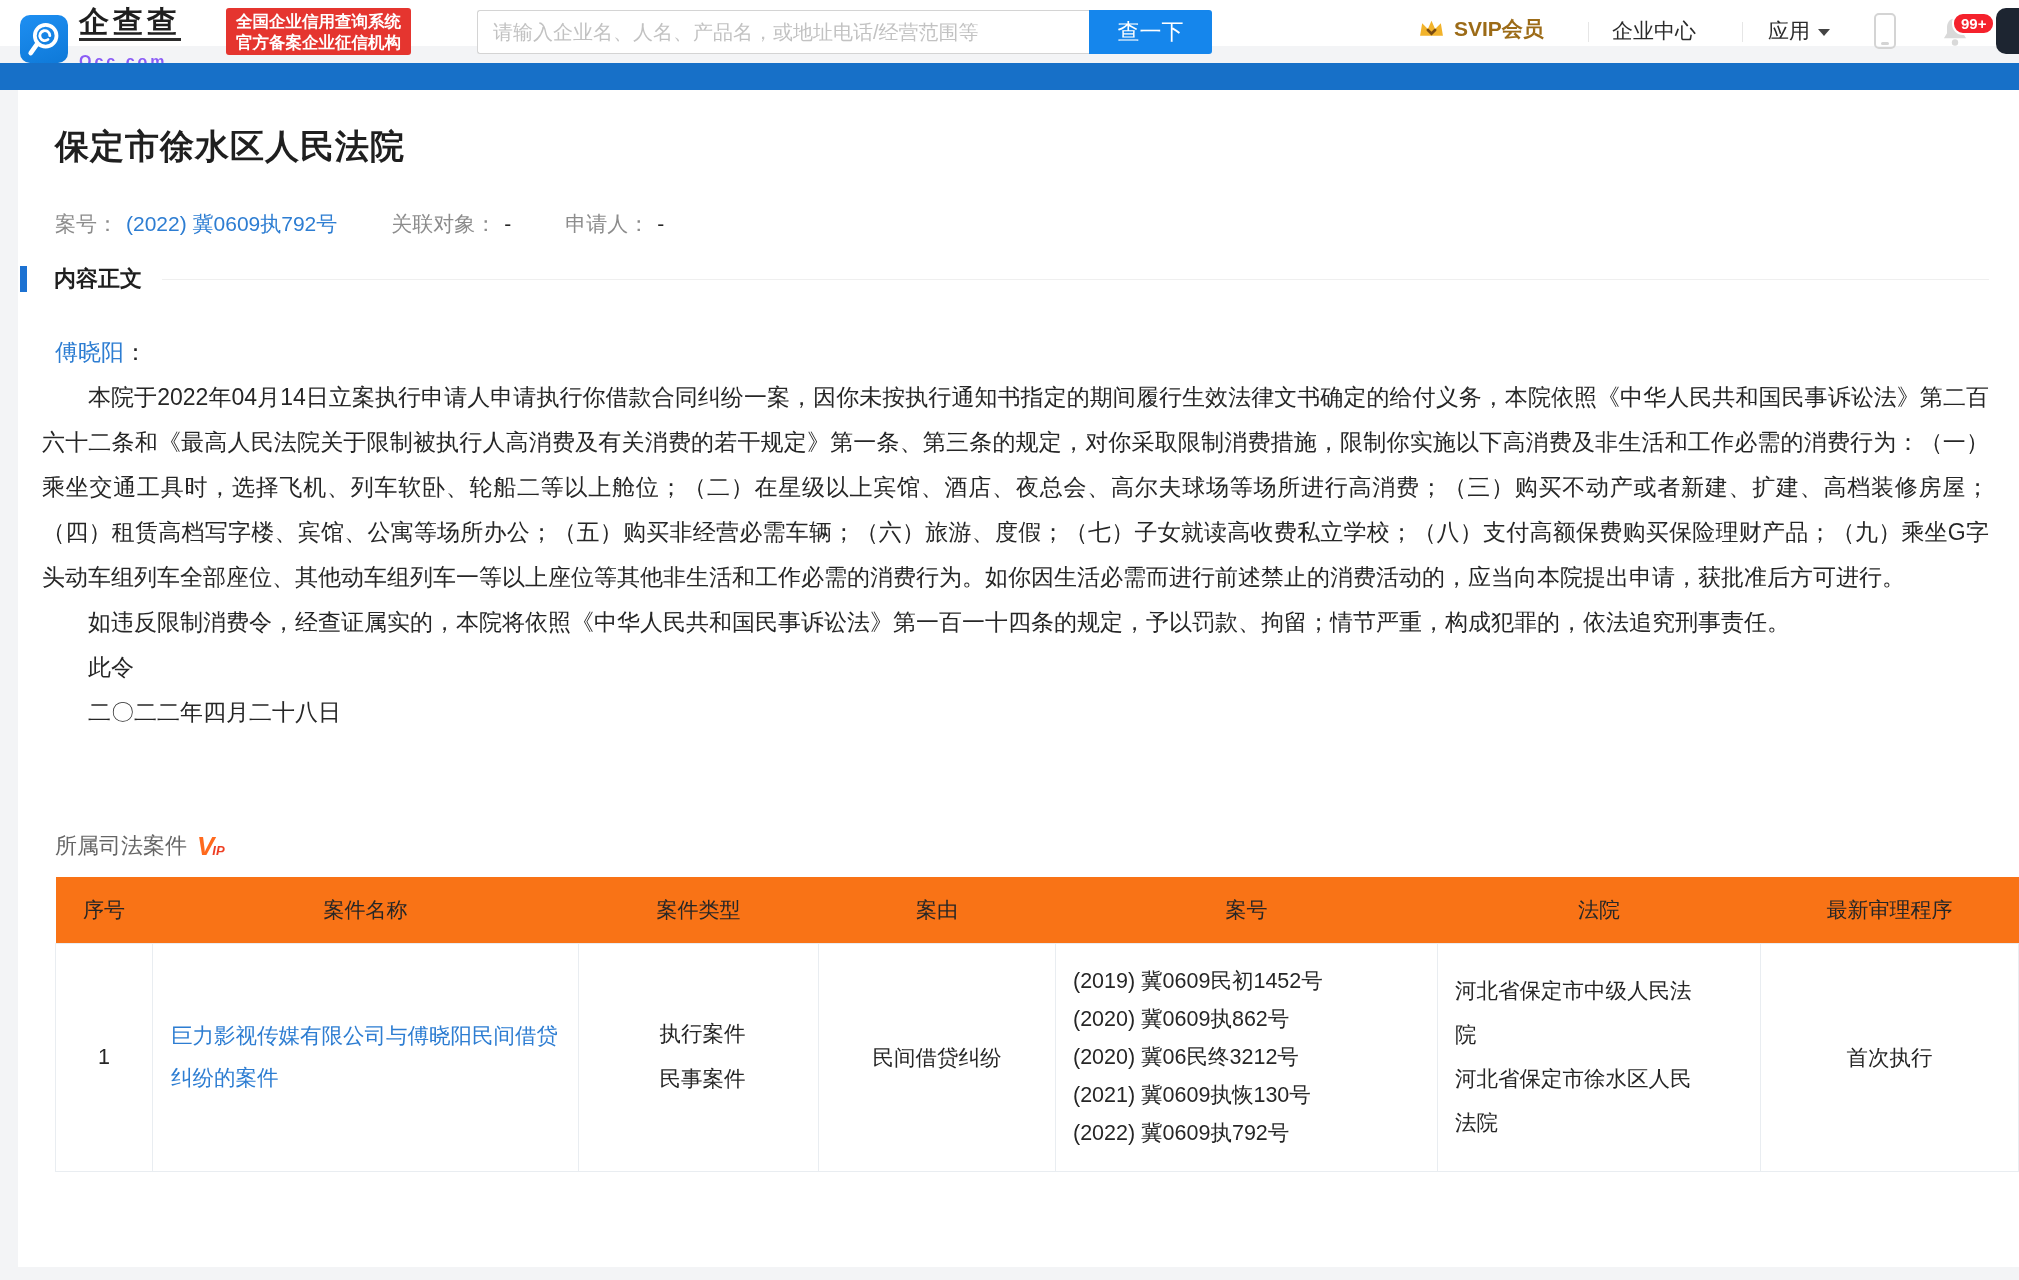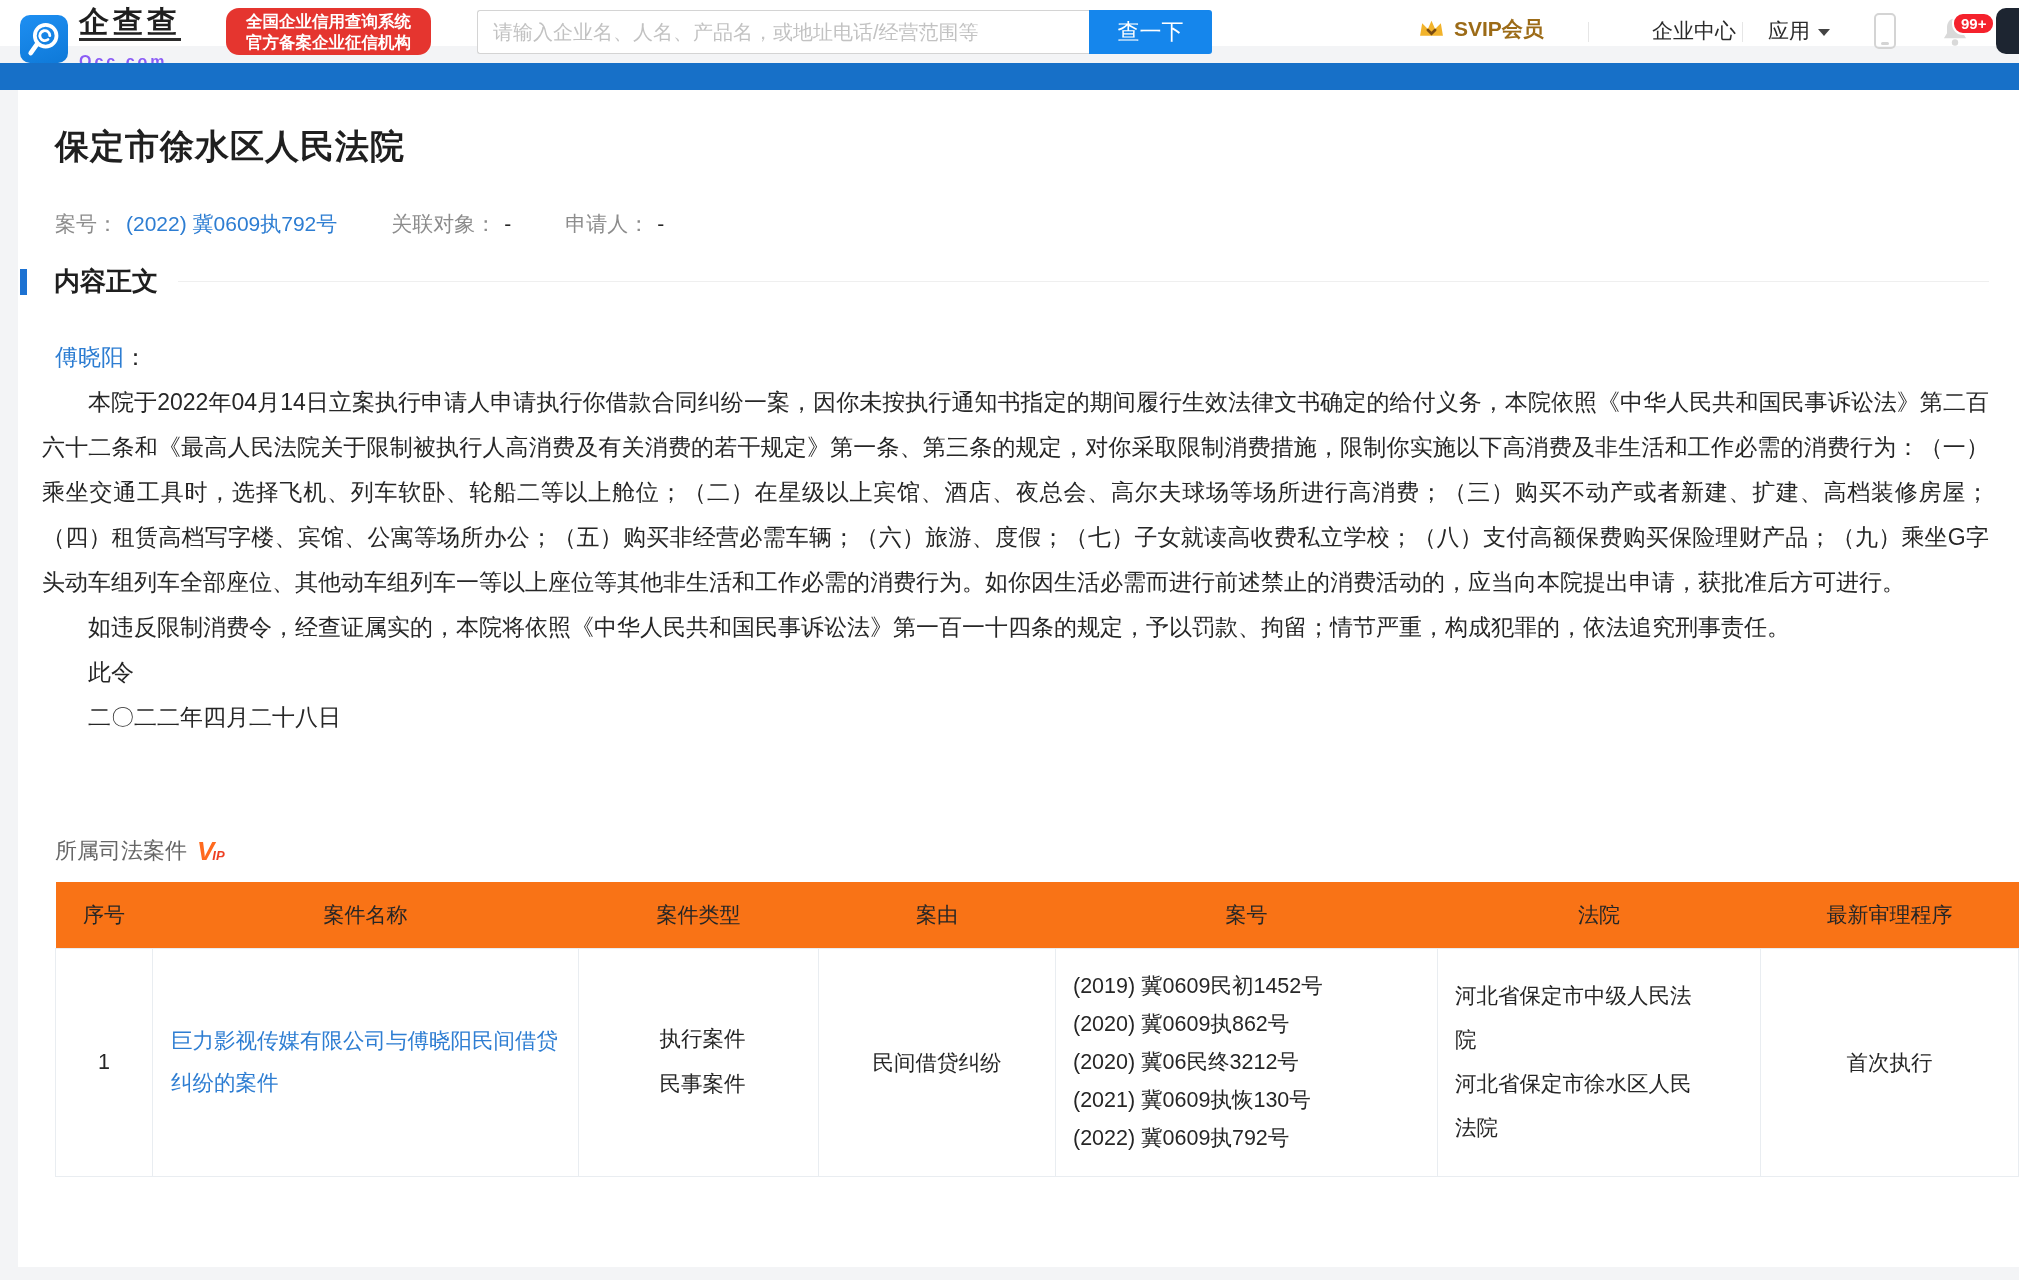--- a/index.html
+++ b/index.html
@@ -13,21 +13,21 @@
   }
   a { text-decoration:none; }
 
   
   .topbar { position:absolute; top:0; left:0; width:2019px; height:46px; background:#fff; }
   .logo-wrap { position:absolute; left:20px; top:7px; display:flex; align-items:center; }
   .qcc-icon { width:48px; height:48px; border-radius:10px; background:linear-gradient(160deg,#1e8ff2,#0e79d8); display:flex; align-items:center; justify-content:center; }
   .logo-text { margin-left:11px; }
   .logo-cn { font-size:30px; font-weight:700; color:#1f1f1f; letter-spacing:4px; line-height:30px; border-bottom:3px solid #2b2b2b; padding-bottom:1px; }
   .logo-en { font-size:16px; font-weight:700; color:#8b5cf6; letter-spacing:3px; margin-top:12px;text-decoration:underline; }
-  .red-badge { position:absolute; left:226px; top:8px; height:47px; background:#e5352f; border-radius:13px; color:#fff; font-size:16.5px; font-weight:600; line-height:21px; padding:2px 20px; display:flex; flex-direction:column; justify-content:center; text-align:center; }
+  .red-badge { position:absolute; left:226px; top:8px; height:47px; background:#e5352f; border-radius:3px; color:#fff; font-size:16.5px; font-weight:600; line-height:21px; padding:2px 10px; display:flex; flex-direction:column; justify-content:center; text-align:center; }
   .search-box { position:absolute; left:477px; top:10px; display:flex; }
   .search-input { width:612px; height:44px; border:1px solid #d4d4d4; border-right:none; border-radius:3px 0 0 3px; padding:0 15px; font-size:20px; color:#333; outline:none; font-family:inherit; }
   .search-input::placeholder { color:#c2c2c2; }
   .search-btn { width:123px; height:44px; background:#1586ec; color:#fff; font-size:22px; border:none; border-radius:0 3px 3px 0; cursor:pointer; font-family:inherit; }
   .svip { position:absolute; left:1418px; top:15px; display:flex; align-items:center; gap:9px; color:#9c6b17; font-size:21px; font-weight:600; cursor:pointer; }
   .vdiv { position:absolute; top:22px; width:1px; height:20px; background:#e6e6e6; }
   .nav-item { position:absolute; top:17px; font-size:21px; color:#2b2b2b; cursor:pointer; }
   .caret { display:inline-block; width:0; height:0; border-left:6px solid transparent; border-right:6px solid transparent; border-top:7px solid #444; margin-left:8px; vertical-align:middle; }
   .phone-ic { position:absolute; left:1874px; top:13px; width:22px; height:36px; border:2px solid #d4d4d4; border-radius:5px; }
   .phone-ic::after { content:""; position:absolute; left:50%; bottom:2px; transform:translateX(-50%); width:8px; height:3px; border-radius:2px; background:#d4d4d4; }
@@ -48,21 +48,21 @@
   .meta-group { display:flex; align-items:center; margin-right:54px; }
   .meta-label { color:#8c8c8c; margin-right:8px; }
   .meta-value { color:#262626; }
   .link { color:#2d7dd2; cursor:pointer; }
   .pdf-icon { position:relative; width:18px; height:22px; background:#fff; border:1px solid #dcdcdc; margin:0 7px 0 2px; display:inline-block; }
   .pdf-icon::before { content:""; position:absolute; left:-3px; top:-2px; width:10px; height:10px; background:#e5352f; border-radius:2px; }
   .pdf-icon::after { content:""; position:absolute; left:3px; top:11px; width:10px; height:2px; background:#c9c9c9; box-shadow:0 4px 0 #c9c9c9; }
 
   .section-h { display:flex; align-items:center; margin:0 0 36px -35px; }
   .accent-bar { width:7px; height:26px; background:#1d72d2; margin-right:27px; }
-  .section-title { font-size:26px; font-weight:700; color:#1f1f1f;text-align:center; }
+  .section-title { font-size:22px; font-weight:700; color:#1f1f1f;text-align:center; }
   .h-line { flex:1; height:1px; background:#efefef; margin-left:20px; }
 
   .addressee { font-size:23px; line-height:45px; }
   .doc-body { font-size:23px; line-height:45px; color:#262626; text-align:justify; margin-left:-13px; }
   .doc-body p { margin:0; text-indent:2em; }
 
   .judicial-label { margin-top:96px; font-size:22px; color:#666; display:flex; align-items:flex-end; gap:10px; }
   .vip-ic { font-style:italic; font-weight:900; line-height:20px; cursor:pointer; }
   .vip-v { font-size:26px; color:#ff6a1e; }
   .vip-ip { font-size:13px; color:#ee3f23; margin-left:-2px; }
@@ -107,21 +107,21 @@
 
   <div class="svip">
     <svg width="27" height="23" viewBox="0 0 26 22">
       <path d="M2 17 L4 5 L9.5 10.5 L13 2.5 L16.5 10.5 L22 5 L24 17 Z" fill="#f2b32b"></path>
       <path d="M9.5 11.5 L13 15 L16.5 11.5" fill="none" stroke="#7a4c12" stroke-width="2.6" stroke-linecap="round"></path>
     </svg>
     <span>SVIP会员</span>
   </div>
 
   <div class="vdiv" style="left:1588px;"></div>
-  <div class="nav-item" style="left:1612px;margin-left:40px;">企业中心</div>
+  <div class="nav-item" style="left:1612px;">企业中心</div>
   <div class="vdiv" style="left:1742px;"></div>
   <div class="nav-item" style="left:1768px;">
     <span>应用</span><span class="caret"></span>
   </div>
 
   <div class="phone-ic"></div>
 
   <div class="bell-wrap">
     <svg width="30" height="32" viewBox="0 0 24 26">
       <path d="M12 2 C7.5 2 5.5 5.5 5.5 9.5 L5.5 14 L3 18 L21 18 L18.5 14 L18.5 9.5 C18.5 5.5 16.5 2 12 2 Z" fill="#d9d9d9"></path>

